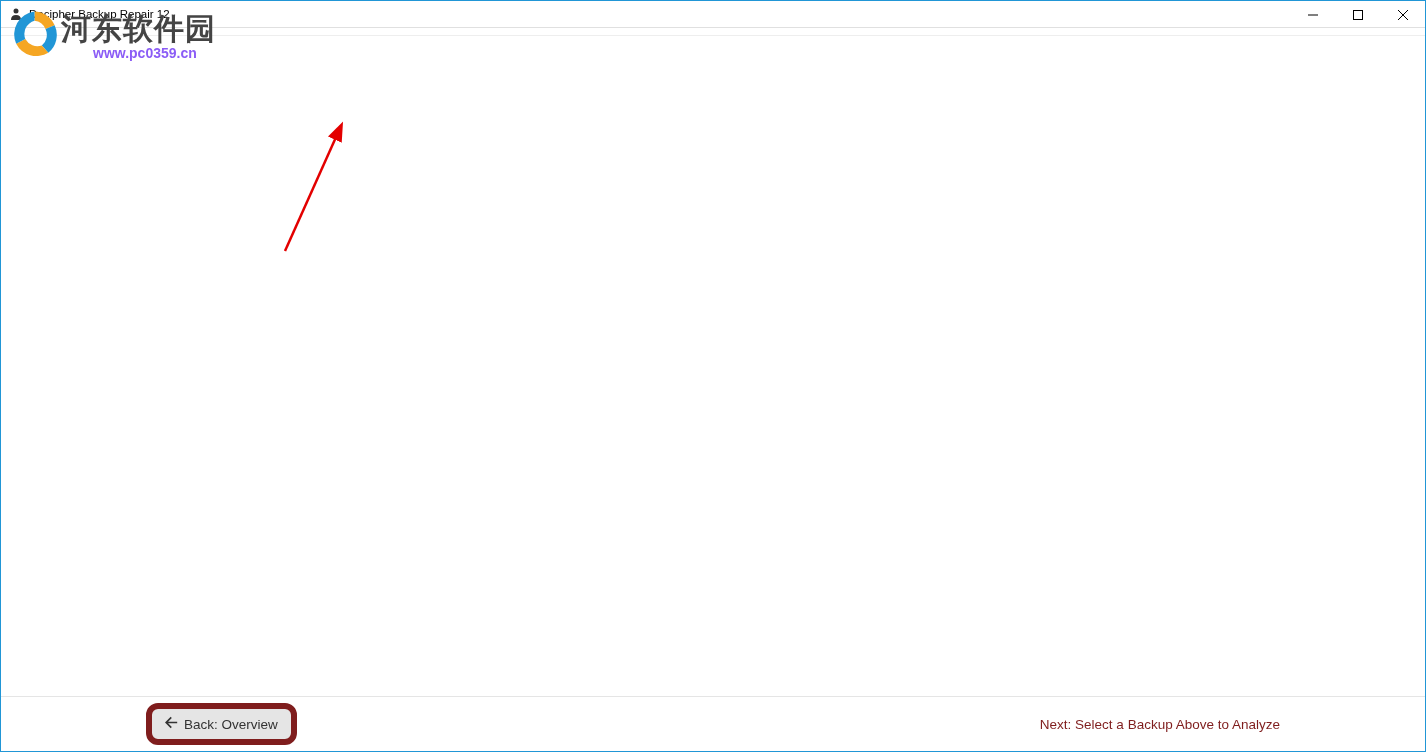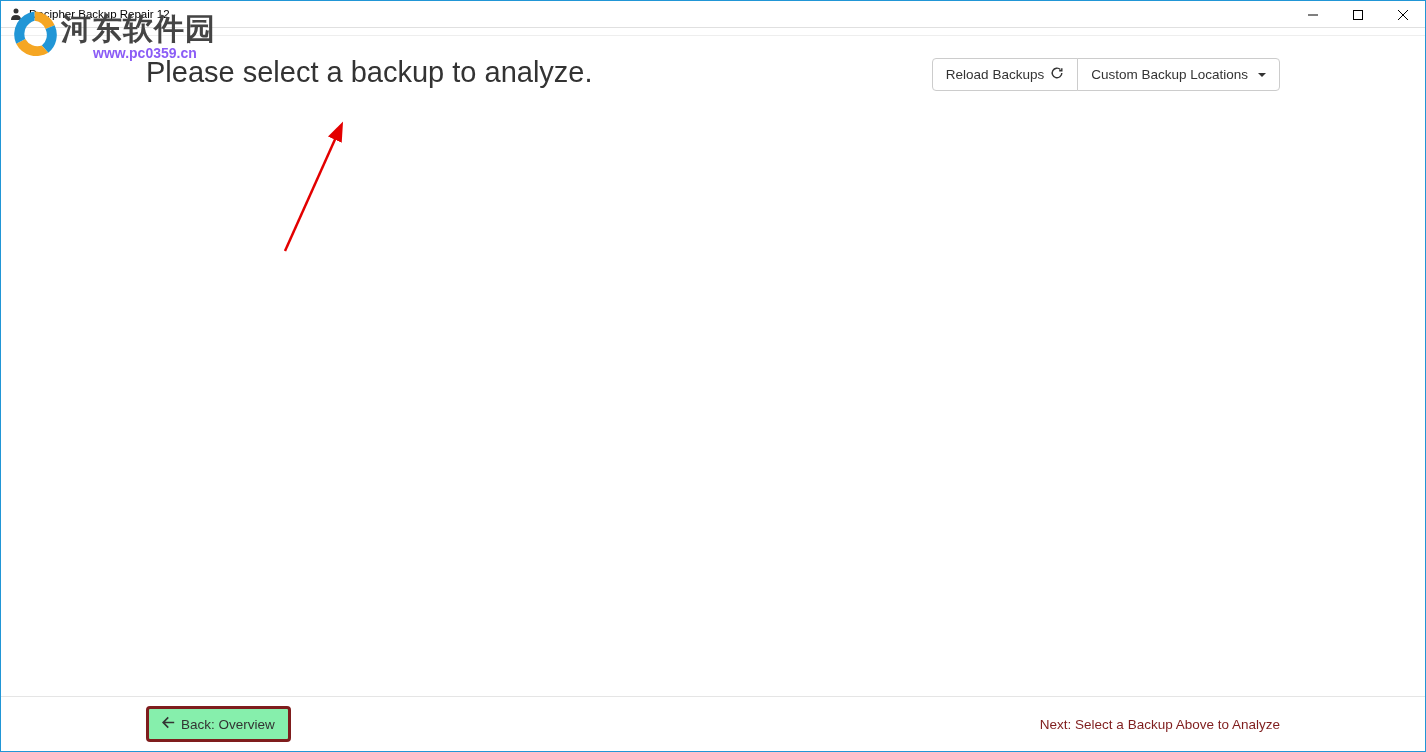--- a/index.html
+++ b/index.html
@@ -96,23 +96,23 @@
       bottom: 0;
       left: 0; right: 0;
       height: 55px;
       border-top: 1px solid #e5e5e5;
       padding: 10px 145px;
       display: flex;
       justify-content: space-between;
       align-items: center;
     }
     .back-btn {
-      background: #86efac;
-      border: 3px solid #7f1d1d;
-      border-radius: 4px;
+      background: #e5e5e5;
+      border: 6px solid #7f1d1d;
+      border-radius: 12px;
       padding: 7px 13px;
       font-size: 13.5px;
       color: #333;
       cursor: pointer;
       display: flex;
       align-items: center;
       gap: 6px;
     }
     .next-text {
       font-size: 13.5px;
@@ -184,38 +184,20 @@
           <line x1="0" y1="0" x2="10" y2="10" stroke="#000" stroke-width="1"></line>
           <line x1="10" y1="0" x2="0" y2="10" stroke="#000" stroke-width="1"></line>
         </svg>
     </div>
   </div>
 </div>
 
 <div class="toolbar-spacer"></div>
 
 <div class="content">
-  <div class="header-row">
-    <h1 class="page-heading">Please select a backup to analyze.</h1>
-    <div class="action-buttons">
-      <button class="btn btn-group-left">
-        <span>Reload Backups</span>
-        <span>
-          <svg width="14" height="14" viewBox="0 0 16 16" fill="none" stroke="#333" stroke-width="1.6">
-            <path d="M13.5 8a5.5 5.5 0 1 1-1.6-3.9"></path>
-            <path d="M13.5 2.5 V5.5 H10.5" fill="none"></path>
-          </svg>
-        </span>
-      </button>
-      <button class="btn btn-group-right">
-        <span>Custom Backup Locations</span>
-        <span class="caret-down"></span>
-      </button>
-    </div>
-  </div>
 
   <div class="arrow-annotation">
     <svg width="80" height="140" viewBox="0 0 80 140">
       <defs>
         <marker id="arrowhead" markerWidth="8" markerHeight="8" refX="6" refY="3" orient="auto">
           <polygon points="0 0, 8 3, 0 6" fill="#e30000"></polygon>
         </marker>
       </defs>
       <line x1="4" y1="135" x2="60" y2="10" stroke="#e30000" stroke-width="2.5" marker-end="url(#arrowhead)"></line>
     </svg>

